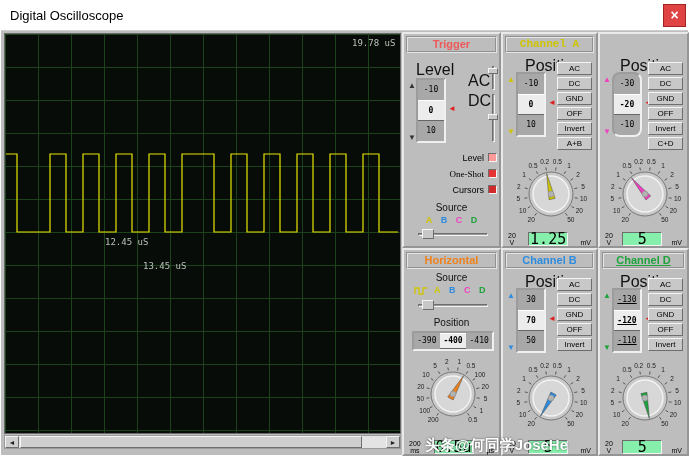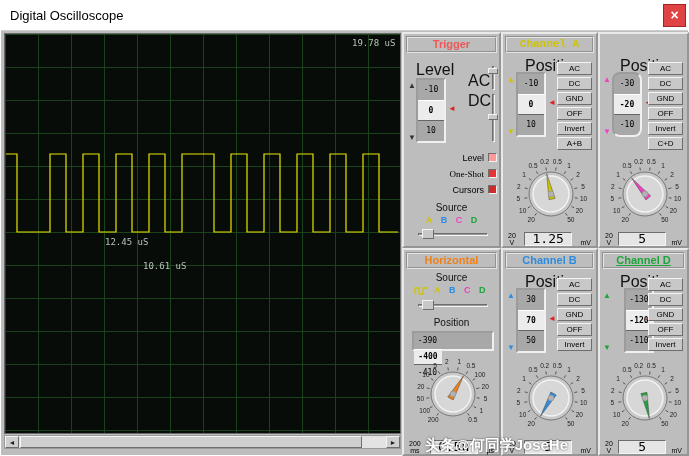--- a/index.html
+++ b/index.html
@@ -31,21 +31,21 @@
   .arr.red{color:#e02020;}
   .arr.grey{color:#333;}
   .wheel{position:absolute;width:30px;border:2px inset #f0f0f0;background:#a8a8a8;}
   .cell{height:20px;font-family:"DejaVu Sans Mono",monospace;font-size:8px;text-align:center;line-height:20px;color:#000;}
   .cell.mid{background:#ececec;border-top:1px solid #fff;border-bottom:1px solid #666;height:21px;line-height:19px;font-weight:bold;}
   .modes{position:absolute;right:4px;width:35px;display:flex;flex-direction:column;gap:2px;}
   .mode{height:13px;background:#c8c8c8;border:1px solid;border-color:#f4f4f4 #6e6e6e #6e6e6e #f4f4f4;font-size:8px;line-height:11px;text-align:center;color:#000;}
   .knobsvg{position:absolute;left:3px;}
   .unitrow{position:absolute;left:5px;right:5px;display:flex;justify-content:space-between;align-items:flex-end;}
   .ustack{font-size:7px;line-height:7px;text-align:center;color:#000;}
-  .valbox{width:48px;height:14px;background:#e5e5e5;border:1px solid;border-color:#6e6e6e #f4f4f4 #f4f4f4 #6e6e6e;font-family:"DejaVu Sans Mono",monospace;font-size:13px;line-height:12px;text-align:center;color:#000;}
+  .valbox{width:40px;height:14px;background:#86efac;border:1px solid;border-color:#6e6e6e #f4f4f4 #f4f4f4 #6e6e6e;font-family:"DejaVu Sans Mono",monospace;font-size:15px;line-height:12px;text-align:center;color:#000;}
   .tbtn{position:absolute;left:4px;width:76px;text-align:right;font-size:9px;color:#000;}
   .led{position:absolute;left:84px;width:9px;height:9px;border:1px solid;border-color:#6e6e6e #f4f4f4 #f4f4f4 #6e6e6e;}
   .srcrow{position:absolute;left:0;right:0;text-align:center;font-size:9px;font-weight:bold;}
   .srcrow span{margin:0 3px;}
   .hslider{position:absolute;height:12px;}
   .hslider .track{position:absolute;left:0;right:0;top:5px;height:3px;border:1px solid;border-color:#6e6e6e #f4f4f4 #f4f4f4 #6e6e6e;background:#9a9a9a;}
   .hslider .thumb{position:absolute;top:1px;width:12px;height:10px;background:#c8c8c8;border:1px solid;border-color:#f4f4f4 #6e6e6e #6e6e6e #f4f4f4;}
   .vslider{position:absolute;width:10px;}
   .vslider .track{position:absolute;left:4px;top:0;bottom:0;width:3px;border:1px solid;border-color:#6e6e6e #f4f4f4 #f4f4f4 #6e6e6e;background:#9a9a9a;}
   .vslider .thumb{position:absolute;left:0;width:10px;height:6px;background:#c8c8c8;border:1px solid;border-color:#f4f4f4 #6e6e6e #6e6e6e #f4f4f4;}
@@ -60,21 +60,21 @@
     <span class="title">Digital Oscilloscope</span>
     <div class="closebtn">×</div>
   </div>
 
   <div class="screen" style="background-image: repeating-linear-gradient(to right, rgb(28, 66, 28) 0px, rgb(28, 66, 28) 1px, transparent 1px, transparent 33px), repeating-linear-gradient(rgb(28, 66, 28) 0px, rgb(28, 66, 28) 1px, transparent 1px, transparent 33px);">
     <svg id="wave" class="wavesvg" width="395" height="399">
         <polyline points="1,120 12,120 12,198 45,198 45,120 61,120 61,198 78,198 78,120 94,120 94,198 111,198 111,120 127,120 127,198 144,198 144,120 160,120 160,198 177,198 177,120 209,120 209,198 226,198 226,120 242,120 242,198 259,198 259,120 275,120 275,198 292,198 292,120 308,120 308,198 325,198 325,120 341,120 341,198 358,198 358,120 374,120 374,198 393,198" fill="none" stroke="#e6e600" stroke-width="1.2"></polyline>
       </svg>
     <span class="scr-label" style="left:347px;top:4px;">19.78 uS</span>
     <span class="scr-label" style="left: 100px; top: 203px;">12.45 uS</span>
-    <span class="scr-label" style="left: 138px; top: 227px;">10.61 uS</span>
+    <span class="scr-label" style="left: 138px; top: 227px;">13.45 uS</span>
   </div>
 
   <div class="hscroll">
     <div class="sbbtn" style="left:0;">◄</div>
     <div class="sbthumb"></div>
     <div class="sbbtn" style="right:0;">►</div>
   </div>
 
   <div class="panel" id="p-trigger">
     <div class="ptitle" style="color: rgb(239, 88, 88);">Trigger</div>
@@ -257,21 +257,21 @@
       <span style="color: rgb(207, 196, 0);">A</span>
       <span style="color: rgb(45, 140, 224);">B</span>
       <span style="color: rgb(240, 64, 192);">C</span>
       <span style="color: rgb(31, 163, 60);">D</span>
     </div>
     <div class="hslider" style="left:14px;top:49px;width:70px;">
       <div class="track"></div>
         <div class="thumb" style="left:4px;"></div>
     </div>
     <div class="plabel-c" style="top:67px;">Position</div>
-    <div class="wheel" style="left:8px;top:81px;width:82px;height:20px;display:flex;flex-direction:column;">
+    <div class="wheel" style="left:8px;top:81px;width:82px;height:20px;display:flex;">
       <div class="cell" style="width:27px;height:16px;line-height:16px;">-390</div>
       <div class="cell mid" style="width:28px;height:16px;line-height:14px;">-400</div>
       <div class="cell" style="width:27px;height:16px;line-height:16px;">-410</div>
     </div>
     <svg class="knobsvg" style="top:104px;left:4px;" width="90" height="78">
         <line x1="30.556439444350843" y1="59.16725224113503" x2="28.7509943748947" y2="61.56315877127691" stroke="#555" stroke-width="1"></line>
         <text x="25.14010423598241" y="68.35497183156068" text-anchor="middle" font-size="6.5" fill="#222">200</text>
         <line x1="24.427984783149306" y1="52.360913797841306" x2="21.856482881042968" y2="53.90602802257146" stroke="#555" stroke-width="1"></line>
         <text x="16.713479076830293" y="58.99625647203179" text-anchor="middle" font-size="6.5" fill="#222">100</text>
         <line x1="21.295479825716697" y1="43.75442716096555" x2="18.332414803931282" y2="44.22373055608624" stroke="#555" stroke-width="1"></line>
@@ -379,21 +379,21 @@
           <div>mV</div>
         </div>
     </div>
   </div>
 
   <div class="panel" id="p-chd">
     <div class="ptitle" style="color: rgb(31, 163, 60); text-decoration: underline;">Channel D</div>
     <div class="plabel" style="left:20px;top:23px;">Position</div>
     <span class="arr" style="left: 3px; top: 42px; color: rgb(31, 163, 60);">▲</span>
     <span class="arr" style="left: 3px; top: 94px; color: rgb(31, 163, 60);">▼</span>
-    <div class="wheel" style="left:24px;top:38px;">
+    <div class="wheel" style="left:12px;top:38px;text-decoration:underline;">
       <div class="cell">-130</div>
       <div class="cell mid">-120</div>
       <div class="cell">-110</div>
     </div>
     <span class="arr red" style="left:44px;top:65px;">◄</span>
     <div class="modes" style="top:28px;">
       <div class="mode">AC</div>
       <div class="mode">DC</div>
       <div class="mode">GND</div>
       <div class="mode">OFF</div>

